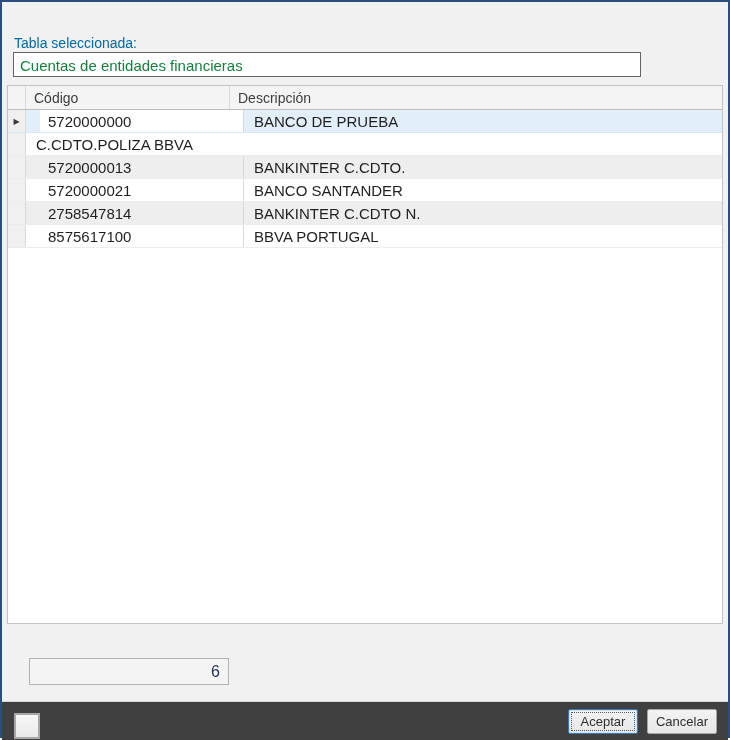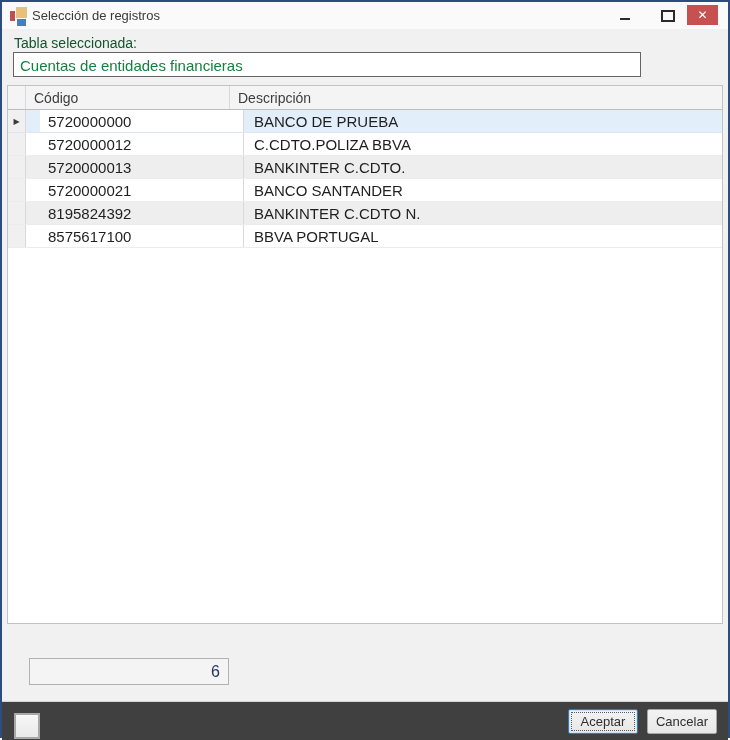--- a/index.html
+++ b/index.html
@@ -16,21 +16,21 @@
   .app-icon .sq-blue{position:absolute;left:7px;top:12px;width:9px;height:7px;background:#4a7ebb;}
   .title-text{position:absolute;left:30px;top:6px;font-size:13px;color:#3a3a3a;white-space:nowrap;}
   .btn-min{position:absolute;left:608px;top:0;width:30px;height:27px;cursor:default;}
   .btn-min .glyph{position:absolute;left:10px;top:16px;width:10px;height:2px;background:#2b2b2b;}
   .btn-max{position:absolute;left:650px;top:0;width:30px;height:27px;}
   .btn-max .glyph{position:absolute;left:9px;top:8px;width:10px;height:8px;border:2px solid #2b2b2b;box-sizing:content-box;background:transparent;}
   .btn-close{position:absolute;left:685px;top:3px;width:31px;height:20px;background:#c75050;
              display:flex;align-items:center;justify-content:center;color:#fff;font-size:12px;font-weight:bold;}
 
   
-  .table-label{position:absolute;left:12px;top:33px;font-size:14px;color:#14532d;text-align:center;}
+  .table-label{position:absolute;left:12px;top:33px;font-size:14px;color:#0369a1;text-align:center;}
   .table-input{position:absolute;left:11px;top:50px;width:628px;height:25px;box-sizing:border-box;
                border:1px solid #646464;background:#fff;color:#15803d;font-size:15px;
                font-family:inherit;padding:1px 6px 0 6px;outline:none;}
 
   
   .grid{position:absolute;left:5px;top:83px;width:716px;height:539px;box-sizing:border-box;
         background:#fff;border:1px solid #c3c3c3;overflow:hidden;}
   .grid-header{display:flex;height:23px;background:#f4f4f4;border-bottom:1px solid #bdbdbd;
                font-size:14px;color:#3d3d3d;}
   .hcell{display:flex;align-items:center;box-sizing:border-box;}
@@ -64,37 +64,20 @@
   .btn-accept{left:566px;border:1px solid #3c78b4;box-shadow:0 0 0 1px #cde2f5 inset;position:absolute;}
   .btn-accept .inner-dots{position:absolute;left:2px;top:2px;right:2px;bottom:2px;
                           border:1px dotted #5a5a5a;pointer-events:none;}
   .btn-cancel{left:645px;}
 </style>
 </head>
 <body>
 
 <div class="window">
 
-  <div class="titlebar">
-    <div class="app-icon">
-      <div class="sq-red"></div>
-      <div class="sq-tan"></div>
-      <div class="sq-blue"></div>
-    </div>
-    <div class="title-text">Selección de registros</div>
-    <div class="btn-min">
-      <div class="glyph"></div>
-    </div>
-    <div class="btn-max">
-      <div class="glyph"></div>
-    </div>
-    <div class="btn-close">
-      <span>✕</span>
-    </div>
-  </div>
 
   <div class="table-label">Tabla seleccionada:</div>
   <input class="table-input" type="text" value="Cuentas de entidades financieras" style="">
 
   <div class="grid">
     <div class="grid-header">
       <div class="hcell h-ind"></div>
       <div class="hcell h-codigo">Código</div>
       <div class="hcell h-desc">Descripción</div>
     </div>
@@ -103,42 +86,41 @@
     <div class="cell c-ind">
       <span>▶</span>
     </div>
     <div class="cell c-codigo">5720000000</div>
     <div class="cell c-desc">BANCO DE PRUEBA</div>
   </div>
         <div class="grid-row">
     <div class="cell c-ind">
       <span></span>
     </div>
-    <div class="cell c-codigo">5720000012</div>
     <div class="cell c-desc">C.CDTO.POLIZA BBVA</div>
   </div>
         <div class="grid-row alt">
     <div class="cell c-ind">
       <span></span>
     </div>
     <div class="cell c-codigo">5720000013</div>
     <div class="cell c-desc">BANKINTER C.CDTO.</div>
   </div>
         <div class="grid-row">
     <div class="cell c-ind">
       <span></span>
     </div>
     <div class="cell c-codigo">5720000021</div>
     <div class="cell c-desc">BANCO SANTANDER</div>
   </div>
         <div class="grid-row alt">
     <div class="cell c-ind">
       <span></span>
     </div>
-    <div class="cell c-codigo">8195824392</div>
+    <div class="cell c-codigo">2758547814</div>
     <div class="cell c-desc">BANKINTER C.CDTO N.</div>
   </div>
         <div class="grid-row">
     <div class="cell c-ind">
       <span></span>
     </div>
     <div class="cell c-codigo">8575617100</div>
     <div class="cell c-desc">BBVA PORTUGAL</div>
   </div>
       </div>

